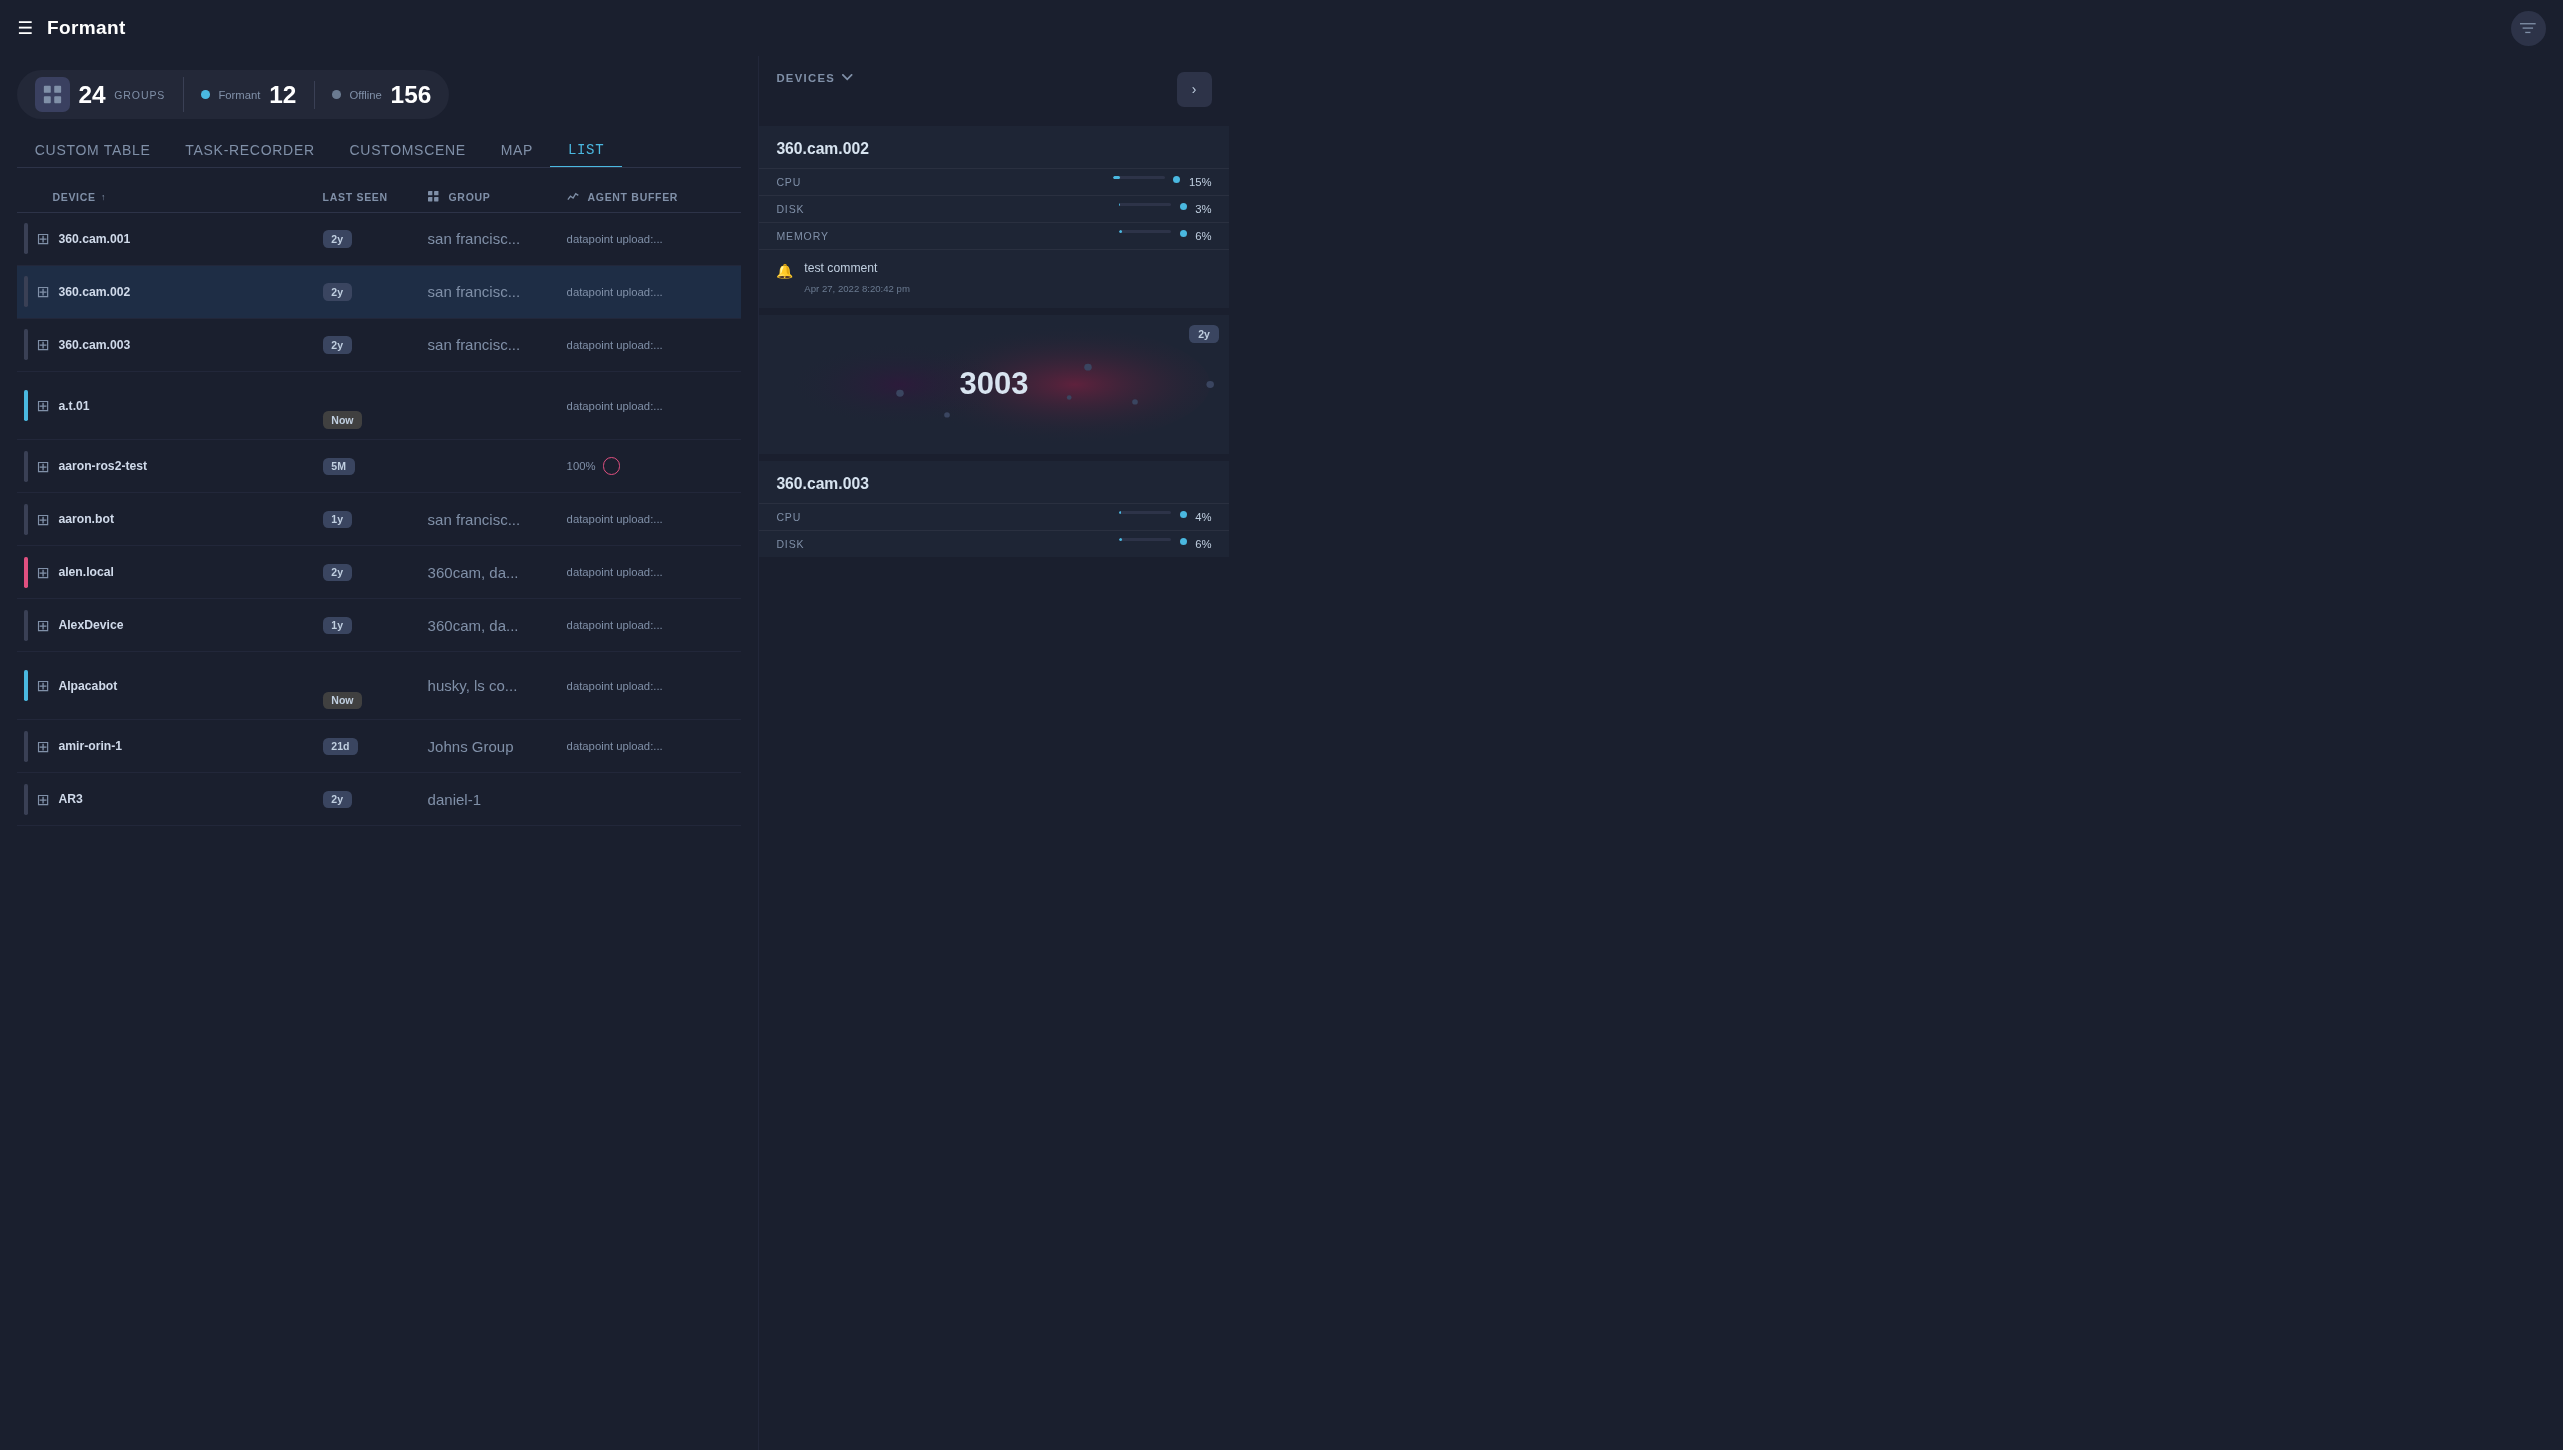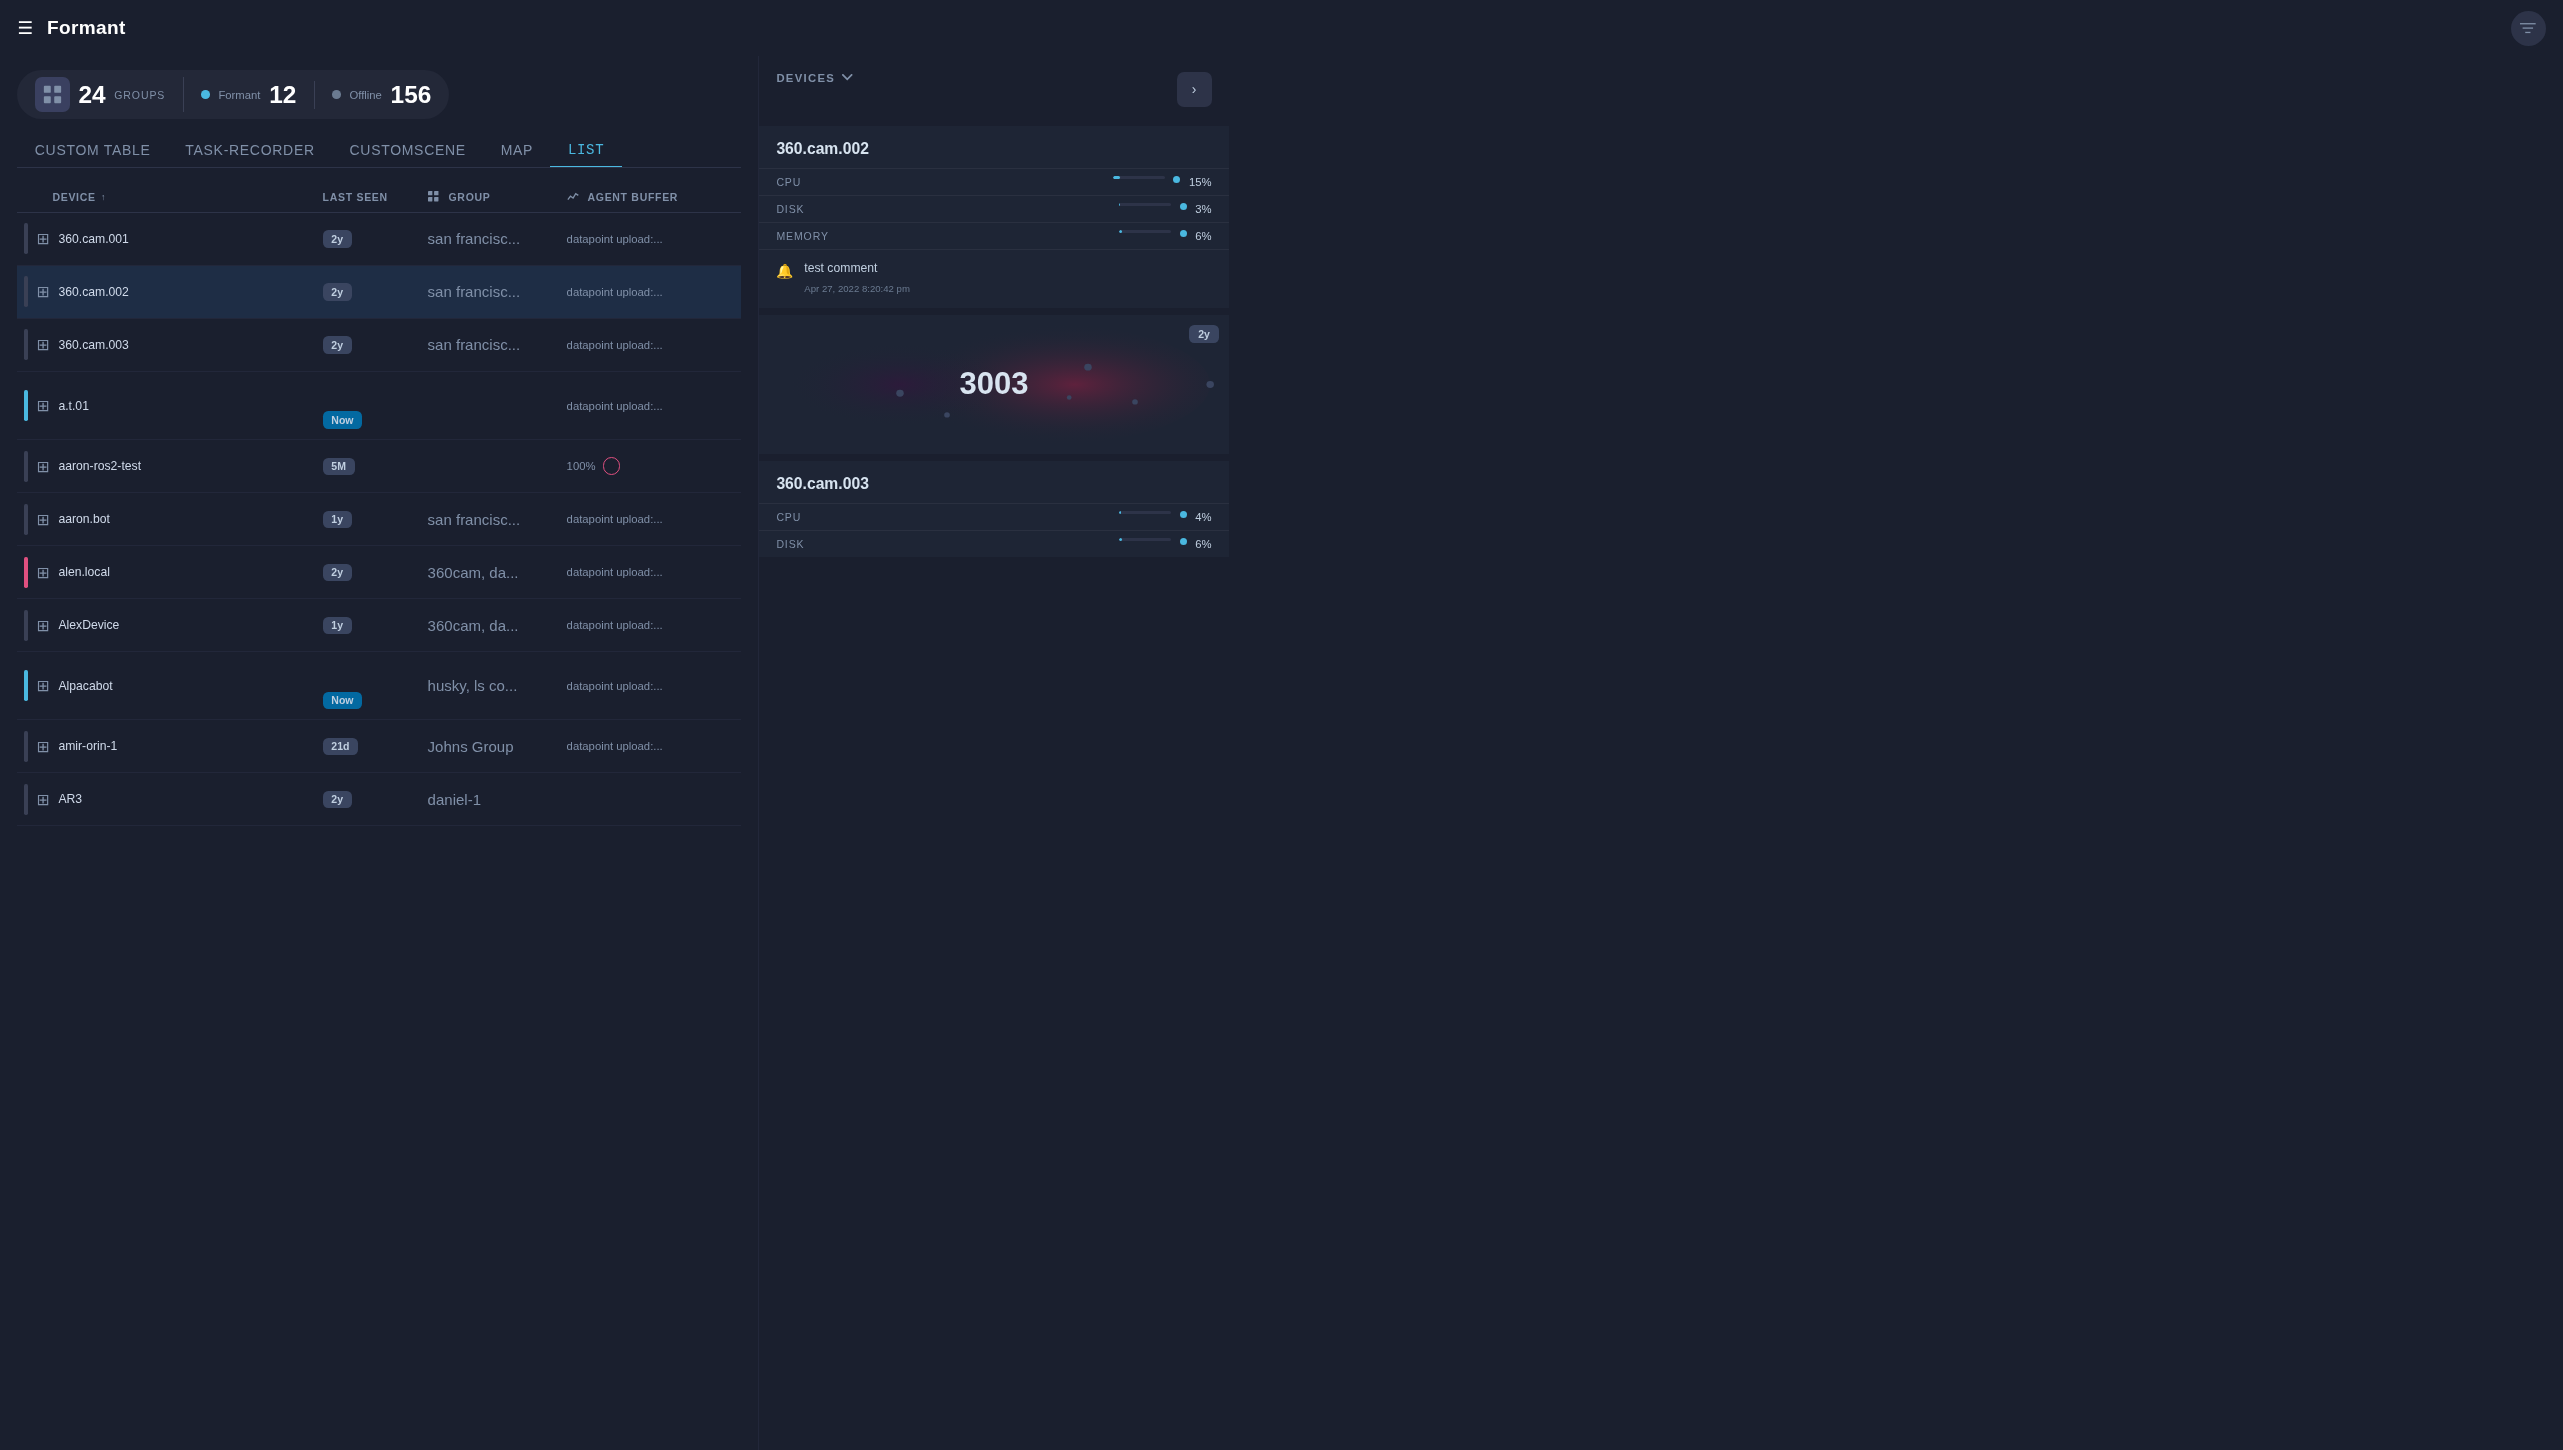--- a/index.html
+++ b/index.html
@@ -216,37 +216,37 @@
       height: 31px;
       border-radius: 1.7px;
       background: #3a4055;
       flex-shrink: 0;
     }
     .row-indicator.online { background: #4ab8e0; }
     .row-indicator.pink { background: #e05080; }
     .device-label {
       font-size: 12.2px;
       color: #d0daea;
-      font-weight: 400;
+      font-weight: 700;
     }
 
     .last-seen-cell {
       display: flex;
       align-items: center;
     }
     .badge {
       background: #3a4560;
       color: #c0cfe0;
       border-radius: 5.2px;
       padding: 2.6px 8.7px;
       font-size: 10.5px;
       font-weight: 600;
     }
     .badge.now {
-      background: #0369a1;
+      background: #404040;
       color: #c0cfe0;
       margin-top: 29px;
     }
 
     .group-cell {
       color: #8090a8;
       font-size: 15px;
     }
     .agent-cell {
       color: #8090a8;

